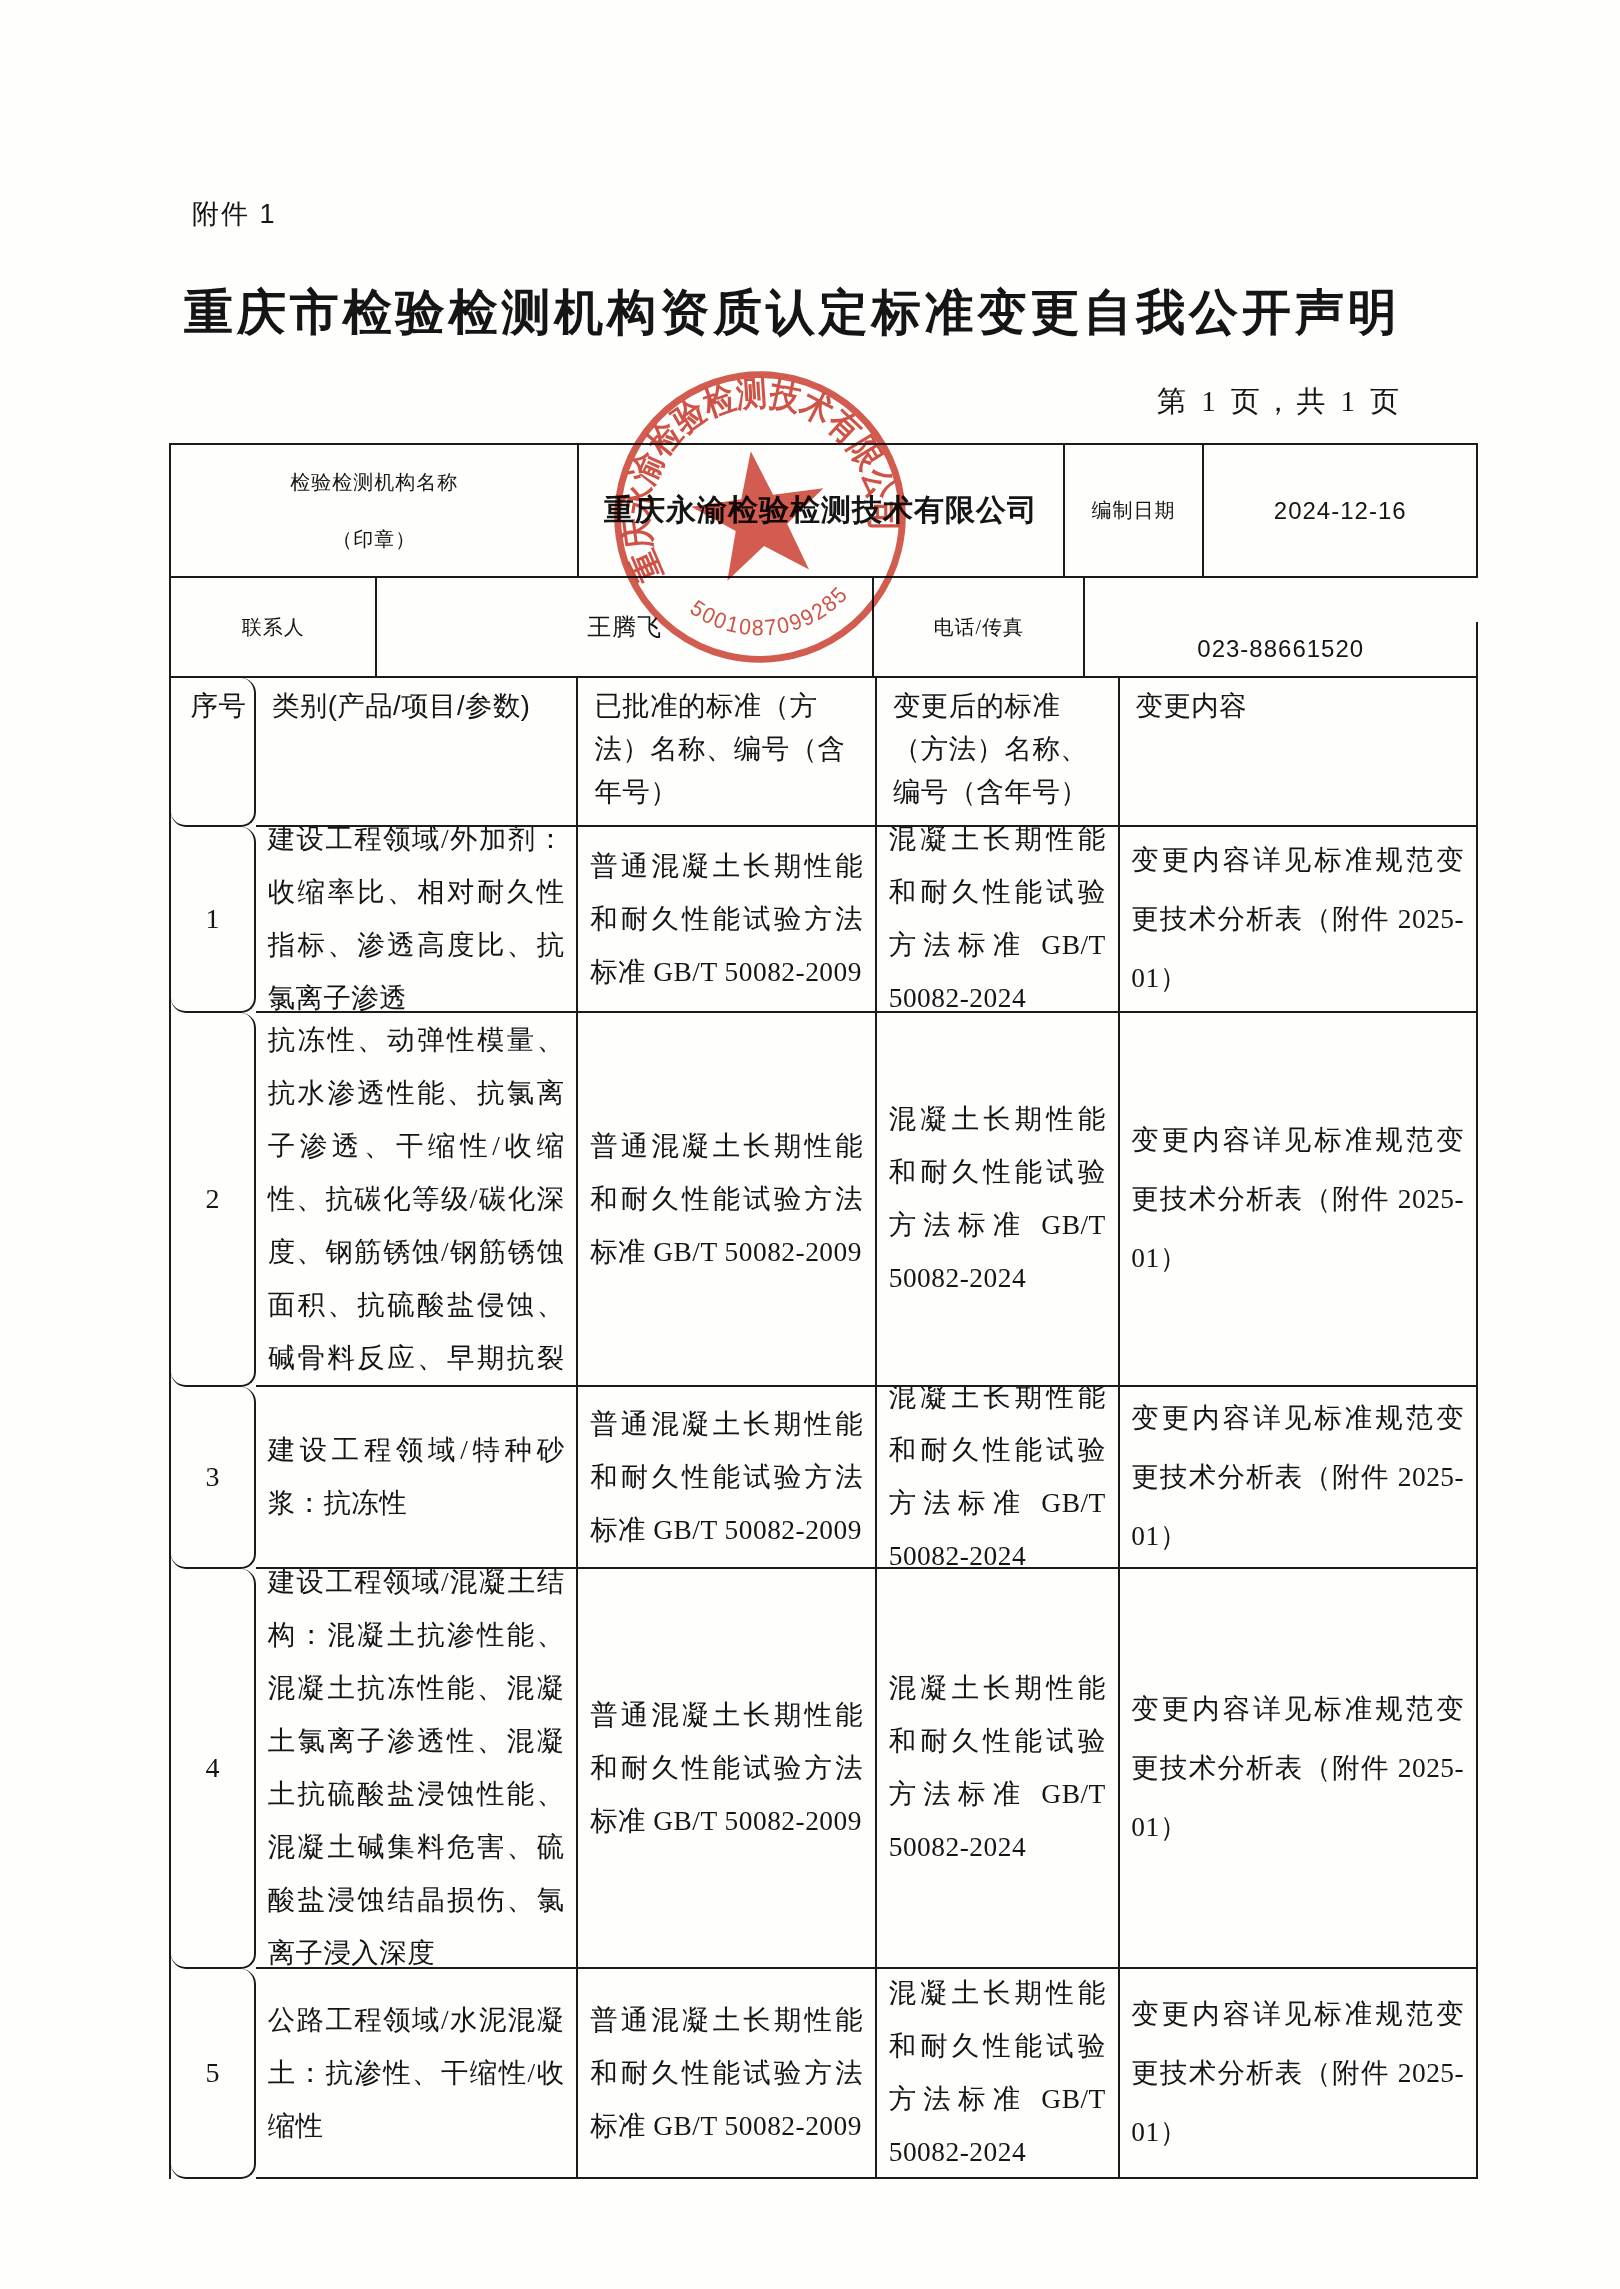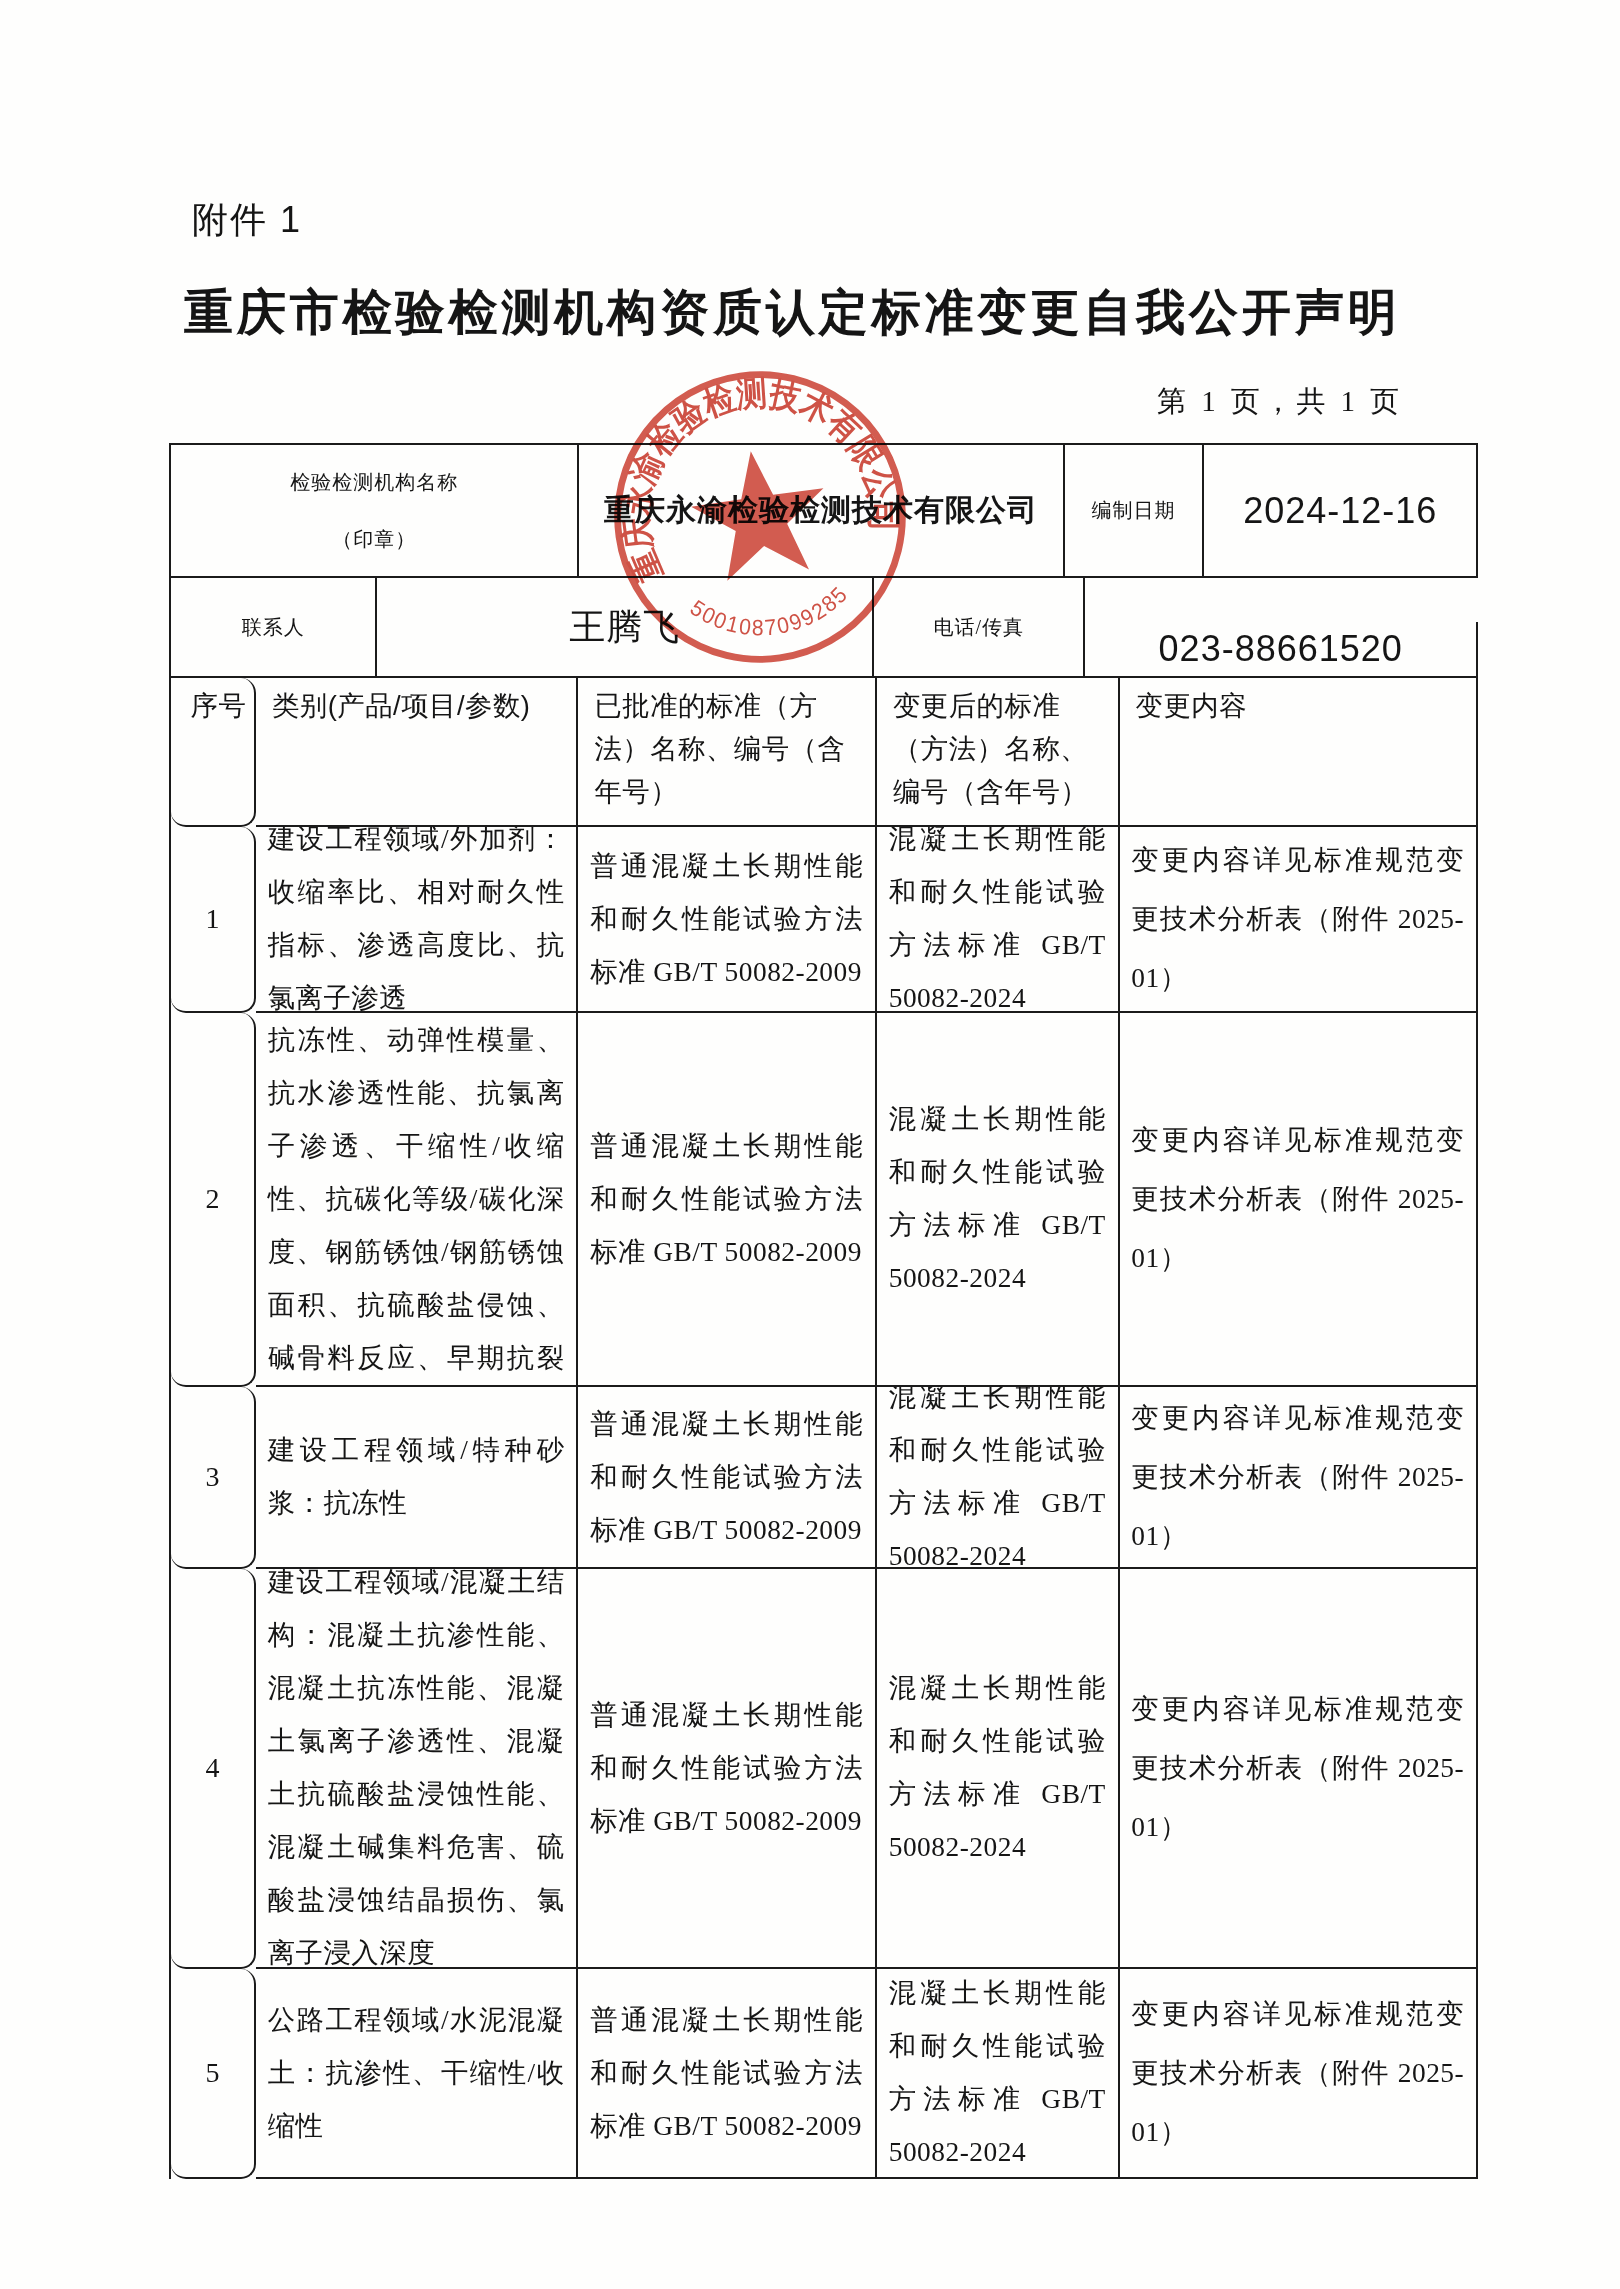--- a/index.html
+++ b/index.html
@@ -7,21 +7,21 @@
     width:1620px;height:2290px;position:relative;
     background:#ffffff;
     font-family:"Liberation Serif","DejaVu Serif",serif;
     color:#151515;
   }
   .page{position:absolute;inset:0;background:#fefefd;overflow:hidden;}
 
   .attachment-label{
     position:absolute;left:192px;top:196px;
     font-family:"Liberation Sans","DejaVu Sans",sans-serif;
-    font-size:36px;font-weight:500;letter-spacing:2px;
+    font-size:27px;font-weight:500;letter-spacing:2px;
   }
   .doc-title{
     position:absolute;left:184px;top:280px;width:1294px;
     font-family:"Liberation Sans","DejaVu Sans",sans-serif;
     font-size:49px;font-weight:bold;letter-spacing:3.9px;white-space:nowrap;
   }
   .page-indicator{
     position:absolute;top:382px;right:217px;
     font-size:29px;letter-spacing:3.9px;
   }
@@ -50,21 +50,21 @@
   .info-label{
     font-family:Liberation Serif, serif;
     font-size:20px;line-height:57px;letter-spacing:1px;
   }
   .org-name{
     font-family:"Liberation Sans","DejaVu Sans",sans-serif;
     font-size:30px;font-weight:bold;letter-spacing:1px;
   }
   .info-value{
     font-family:"Liberation Sans","DejaVu Sans",sans-serif;
-    font-size:36px;letter-spacing:1px;
+    font-size:24px;letter-spacing:1px;
   }
 
   
   .c1{width:85px;justify-content:center;padding:5.9px 3.9px;border-radius:15px;}
   .c2{width:323px;}
   .c3{width:299px;}
   .c4{width:243px;}
   .c5{width:359px;}
   .hrow{height:149px;}
   .r1{height:186px;} .r2{height:374px;} .r3{height:182px;} .r4{height:400px;} .r5{height:210px;}

